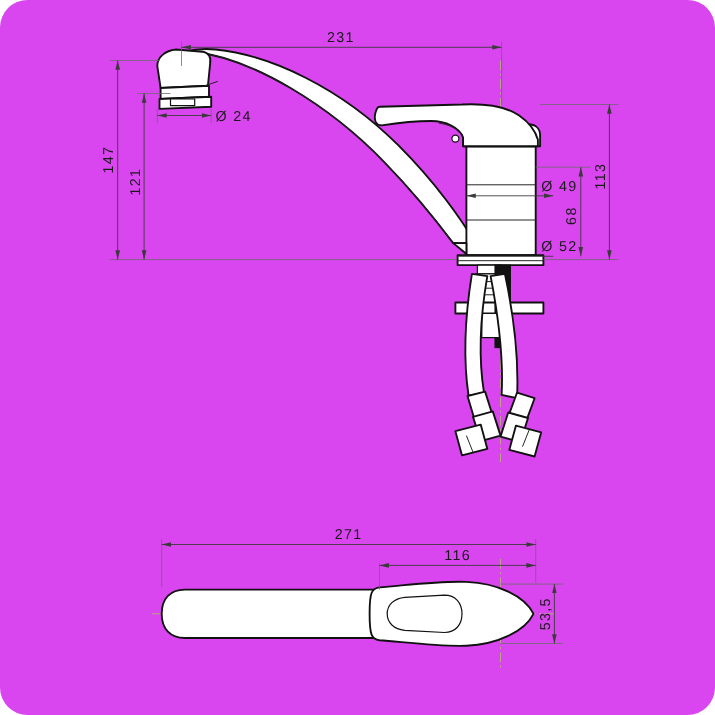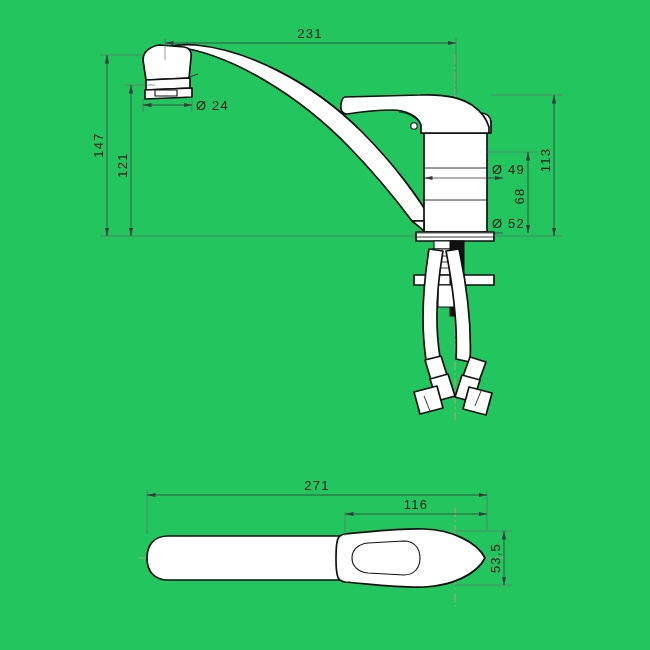--- a/index.html
+++ b/index.html
@@ -10,21 +10,22 @@
   body {
     width: 650px;
     height: 650px;
     font-family: "Liberation Sans", sans-serif;
     overflow: hidden;
   }
   #drawing-canvas {
     position: relative;
     width: 650px;
     height: 650px;
-    background: #22c55e;
+    background: #d946ef;
+    border-radius: 25px;
   }
   svg#tech-drawing {
     display: block;
     width: 650px;
     height: 650px;
   }
   .dim-text {
     font-family: "Liberation Sans", sans-serif;
     font-size: 13px;
     letter-spacing: 1.2px;

